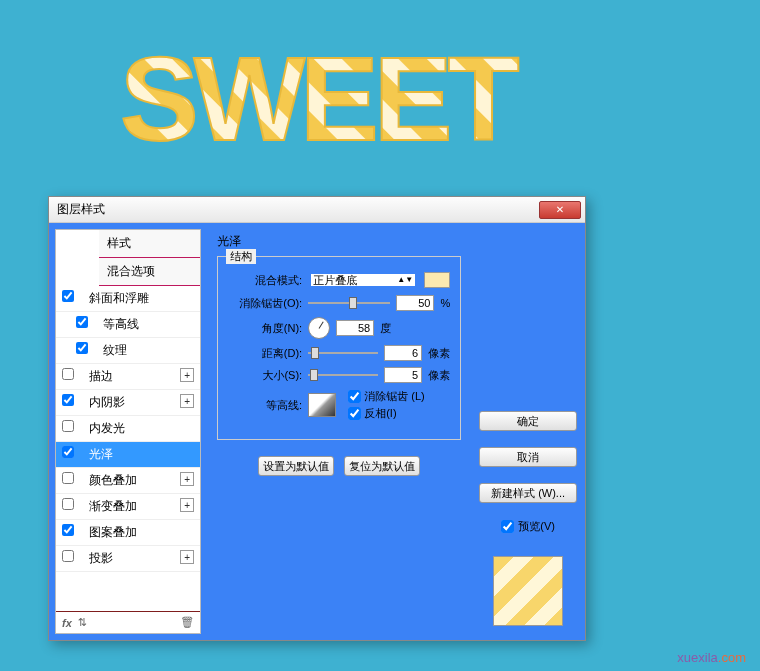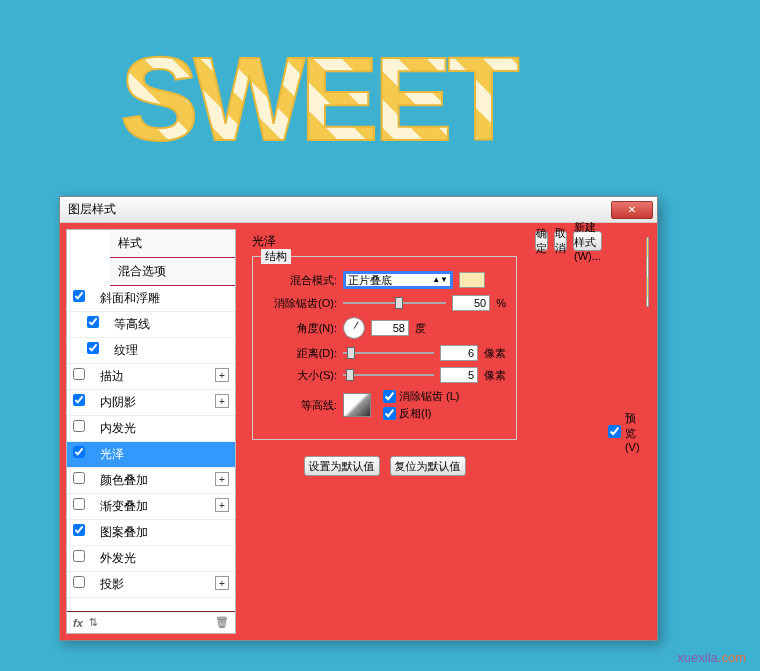--- a/index.html
+++ b/index.html
@@ -1,21 +1,21 @@
 <!DOCTYPE html>
 <html><head>
 <meta charset="utf-8">
 <style>
 * { box-sizing: border-box; margin: 0; padding: 0; font-family: "Microsoft YaHei", SimSun, sans-serif; }
 body { width: 760px; height: 671px; background: #3eb1d1; position: relative; overflow: hidden; }
 
 .sweet-text { position: absolute; top: 35px; left: 50%; transform: translateX(-50%); font-size: 110px; font-weight: 900; letter-spacing: -5px; font-family: Arial Black, sans-serif; }
 .sweet-text svg { display: block; }
 
-.dialog { position: absolute; top: 196px; left: 59px; width: 599px; height: 445px; background: #ef4444; border: 1px solid #888; box-shadow: 4px 4px 12px rgba(0,0,0,0.3); }
+.dialog { position: absolute; top: 196px; left: 48px; width: 538px; height: 445px; background: #3b82f6; border: 1px solid #888; box-shadow: 4px 4px 12px rgba(0,0,0,0.3); }
 .titlebar { height: 26px; background: linear-gradient(#fdfdfd, #e8e8e8); border-bottom: 1px solid #ccc; display: flex; align-items: center; padding: 0 4px 0 8px; font-size: 12px; }
 .titlebar-title { flex: 1; }
 .close-btn { width: 42px; height: 18px; background: linear-gradient(#e9766f, #c83b31); border: 1px solid #933; border-radius: 2px; display: flex; align-items: center; justify-content: center; color: #fff; font-size: 10px; cursor: pointer; }
 
 .dialog-body { display: flex; height: calc(100% - 26px); padding: 6px; gap: 6px; }
 
 .left-panel { width: 170px; background: #fff; border: 1px solid #bbb; display: flex; flex-direction: column; }
 .style-list { flex: 1; overflow-y: auto; font-size: 12px; }
 .style-header { padding: 5px 8px; border-bottom: 1px solid #be185d; background: #f8f8f8; margin-left: 43px; }
 .style-item { padding: 4px 6px; border-bottom: 1px solid #eee; display: flex; align-items: flex-start; gap: 15px; cursor: pointer; }
@@ -40,21 +40,21 @@
 .slider-track { position: absolute; left: 0; right: 0; top: 7px; height: 2px; background: #aaa; }
 .slider-thumb { position: absolute; top: 2px; width: 8px; height: 12px; background: #ddd; border: 1px solid #666; }
 .num-input { width: 38px; height: 16px; border: 1px solid #999; font-size: 11px; text-align: right; padding: 0 3px; background: #fff; }
 .unit { font-size: 11px; }
 .angle-dial { width: 22px; height: 22px; border: 1px solid #888; border-radius: 50%; background: #fff; position: relative; }
 .angle-dial::after { content: ''; position: absolute; left: 50%; top: 50%; width: 8px; height: 1px; background: #333; transform: rotate(-58deg); transform-origin: left center; }
 .contour-swatch { width: 28px; height: 24px; border: 1px solid #888; background: linear-gradient(135deg, #fff 0%, #fff 45%, #999 55%, #333 100%); }
 .btn-row { display: flex; gap: 10px; justify-content: center; margin-top: 16px; }
 .btn { border: 1px solid #999; background: linear-gradient(#fefefe, #e0e0e0); height: 20px; padding: 0 4px; font-size: 11px; border-radius: 3px; cursor: pointer; display: flex; align-items: center; }
 
-.right-panel { width: 118px; display: flex; gap: 6px; padding: 2px; justify-content: flex-end; }
+.right-panel { width: 118px; display: flex; flex-direction: column; gap: 16px; padding: 2px; justify-content: flex-end; }
 .right-btn { border: 1px solid #999; background: linear-gradient(#fefefe, #e0e0e0); height: 20px; font-size: 11px; border-radius: 3px; cursor: pointer; display: flex; align-items: center; justify-content: center; }
 .preview-check { font-size: 11px; display: flex; align-items: center; justify-content: center; gap: 4px; }
 .preview-swatch { width: 70px; height: 70px; border: 1px solid #999; background: #fff; margin: 6px auto; position: relative; overflow: hidden; }
 .preview-swatch::before { content:''; position:absolute; inset:0; background: repeating-linear-gradient(135deg, #f8d66b 0 14px, #fff7d8 14px 28px); }
 
 .watermark { position: absolute; bottom: 6px; right: 14px; font-size: 13px; color: #8a5ca8; }
 .watermark .com { color: #e76b3f; }
 </style>
 </head>
 <body>
@@ -129,24 +129,20 @@
           <span>渐变叠加</span>
           <span class="spacer"></span>
             <span class="plus">+</span>
         </div>
         <div class="style-item">
           <input type="checkbox" checked="" style="">
           <span>图案叠加</span>
         </div>
         <div class="style-item">
           <input type="checkbox" style="">
-          <span>外发光</span>
-        </div>
-        <div class="style-item">
-          <input type="checkbox" style="">
           <span>投影</span>
           <span class="spacer"></span>
             <span class="plus">+</span>
         </div>
       </div>
       <div class="fx-bar">
         <span class="icon">fx</span>
         <span>⇅</span>
         <span style="flex:1"></span>
         <span>🗑</span>

